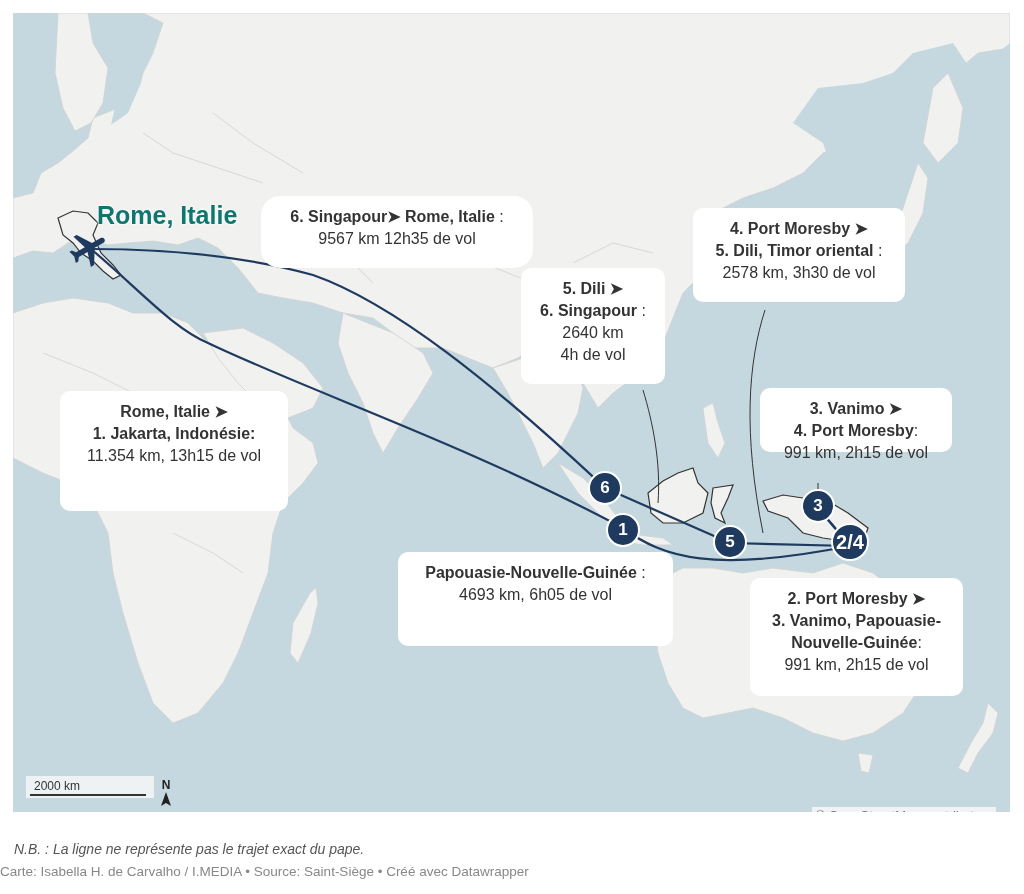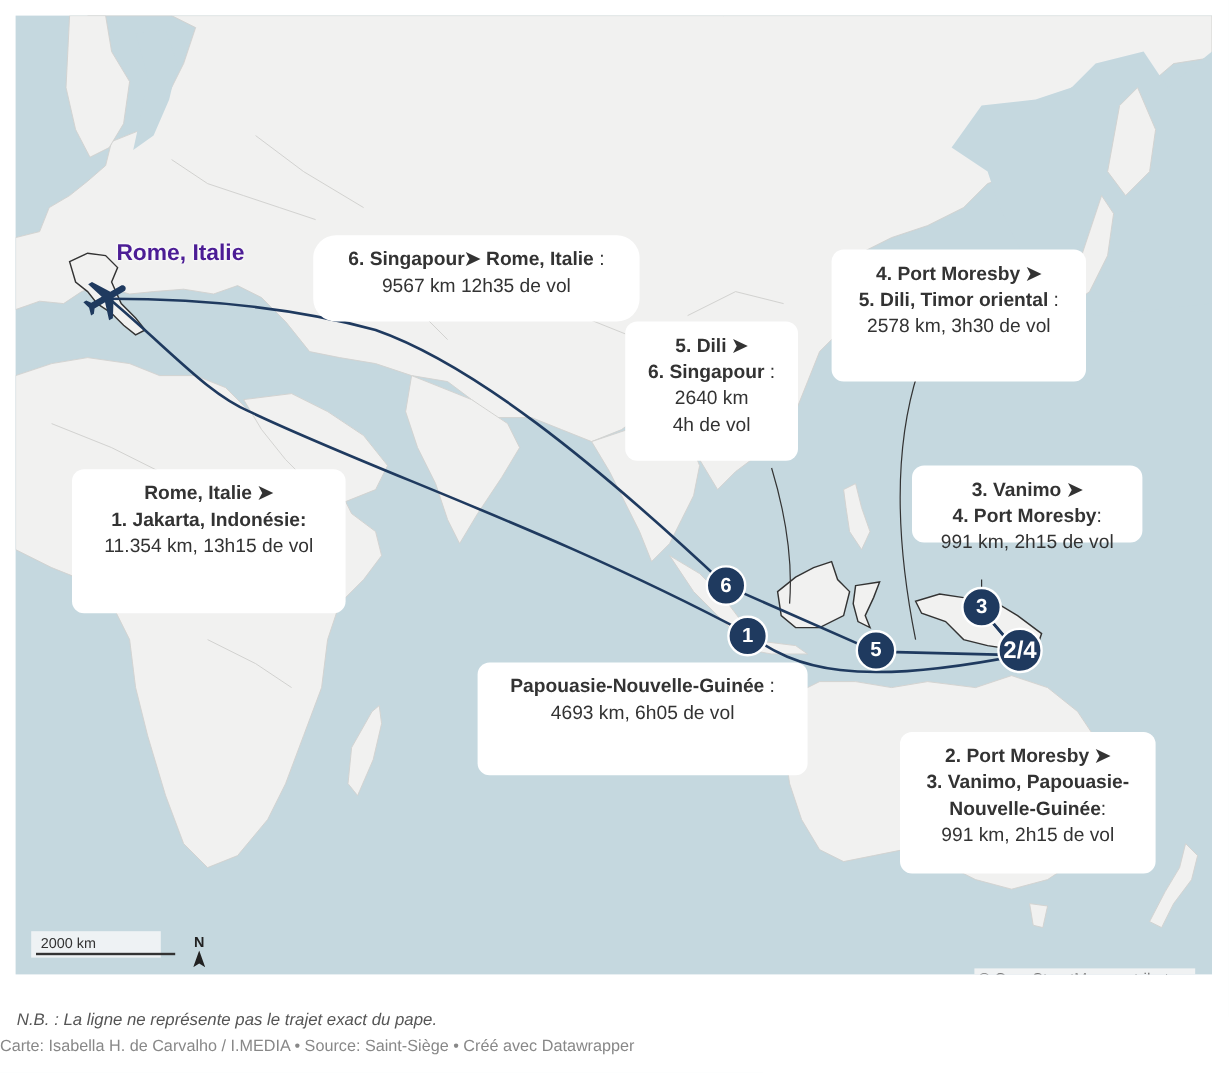--- a/index.html
+++ b/index.html
@@ -8,22 +8,22 @@
   #map svg.base{position:absolute;left:0;top:0;}
   .land{fill:#f1f1f0;stroke:#d2d2d0;stroke-width:0.8;}
   .land-hl{fill:#f1f1f0;stroke:#333;stroke-width:1.2;}
   .border{fill:none;stroke:#d0d0ce;stroke-width:0.8;}
   .route{fill:none;stroke:#1f3a5f;stroke-width:2.2;stroke-linecap:round;}
   .leader{fill:none;stroke:#333;stroke-width:1;}
   .stop{position:absolute;width:34px;height:34px;border-radius:50%;background:#1f3a5f;border:2px solid #fff;color:#fff;font-weight:bold;font-size:17px;display:flex;align-items:center;justify-content:center;box-sizing:border-box;}
   .stop.wide{width:38px;height:38px;font-size:20px;}
   .card{position:absolute;background:#fff;border-radius:10px;text-align:center;font-size:16px;line-height:22px;color:#333;padding:10px 12px;box-sizing:border-box;}
   .card b{font-weight:bold;color:#333;}
-  .city-label{position:absolute;font-size:19px;font-weight:bold;color:#4c1d95;text-shadow:0 0 3px #fff,0 0 3px #fff;}
-  .scale{position:absolute;left:13px;top:763px;width:108px;height:22px;background:#eef2f4;}
+  .city-label{position:absolute;font-size:25px;font-weight:bold;color:#0f766e;text-shadow:0 0 3px #fff,0 0 3px #fff;}
+  .scale{position:absolute;left:13px;top:763px;width:128px;height:22px;background:#eef2f4;}
   .scale-text{position:absolute;left:8px;top:3px;font-size:12px;color:#333;}
   .scale-bar{position:absolute;left:4px;bottom:2px;width:116px;height:2px;background:#333;}
   .north{position:absolute;left:146px;top:765px;width:14px;text-align:center;font-size:12px;font-weight:bold;color:#222;}
   .attrib{position:absolute;right:14px;top:794px;font-size:13px;color:#777;background:#f0f2f3;padding:1px 4px;}
   .note{position:absolute;left:14px;top:841px;font-size:14px;font-style:italic;color:#555;text-align:center;}
   .credit{position:absolute;left:0;top:864px;font-size:13.5px;color:#888;}
 </style>
 </head>
 <body>
 
@@ -96,21 +96,21 @@
   <div class="stop" style="left:593px;top:500px;">1</div>
   <div class="stop" style="left:700px;top:512px;">5</div>
   <div class="stop" style="left:788px;top:476px;">3</div>
   <div class="stop wide" style="left:818px;top:510px;">2/4</div>
 
   <div class="card" style="left:248px;top:183px;width:272px;height:72px;border-radius:19px;">
     <div><b>6. Singapour➤ Rome, Italie</b><span> :</span></div>
     <div>9567 km 12h35 de vol</div>
   </div>
 
-  <div class="card" style="left:680px;top:195px;width:212px;height:110px;">
+  <div class="card" style="left:680px;top:195px;width:212px;height:94px;">
     <div><b>4. Port Moresby ➤</b></div>
     <div><b>5. Dili, Timor oriental</b><span> :</span></div>
     <div>2578 km, 3h30 de vol</div>
   </div>
 
   <div class="card" style="left:508px;top:255px;width:144px;height:116px;">
     <div><b>5. Dili ➤</b></div>
     <div><b>6. Singapour</b><span> :</span></div>
     <div>2640 km</div>
     <div>4h de vol</div>
@@ -126,21 +126,21 @@
     <div><b>3. Vanimo ➤</b></div>
     <div><b>4. Port Moresby</b><span>:</span></div>
     <div>991 km, 2h15 de vol</div>
   </div>
 
   <div class="card" style="left:385px;top:539px;width:275px;height:94px;">
     <div><b>Papouasie-Nouvelle-Guinée</b><span> :</span></div>
     <div>4693 km, 6h05 de vol</div>
   </div>
 
-  <div class="card" style="left:737px;top:565px;width:213px;height:118px;margin-top:32px;">
+  <div class="card" style="left:737px;top:565px;width:213px;height:118px;">
     <div><b>2. Port Moresby ➤</b></div>
     <div><b>3. Vanimo, Papouasie-</b></div>
     <div><b>Nouvelle-Guinée</b><span>:</span></div>
     <div>991 km, 2h15 de vol</div>
   </div>
 
   <div class="scale">
     <span class="scale-text">2000 km</span>
     <div class="scale-bar"></div>
   </div>

